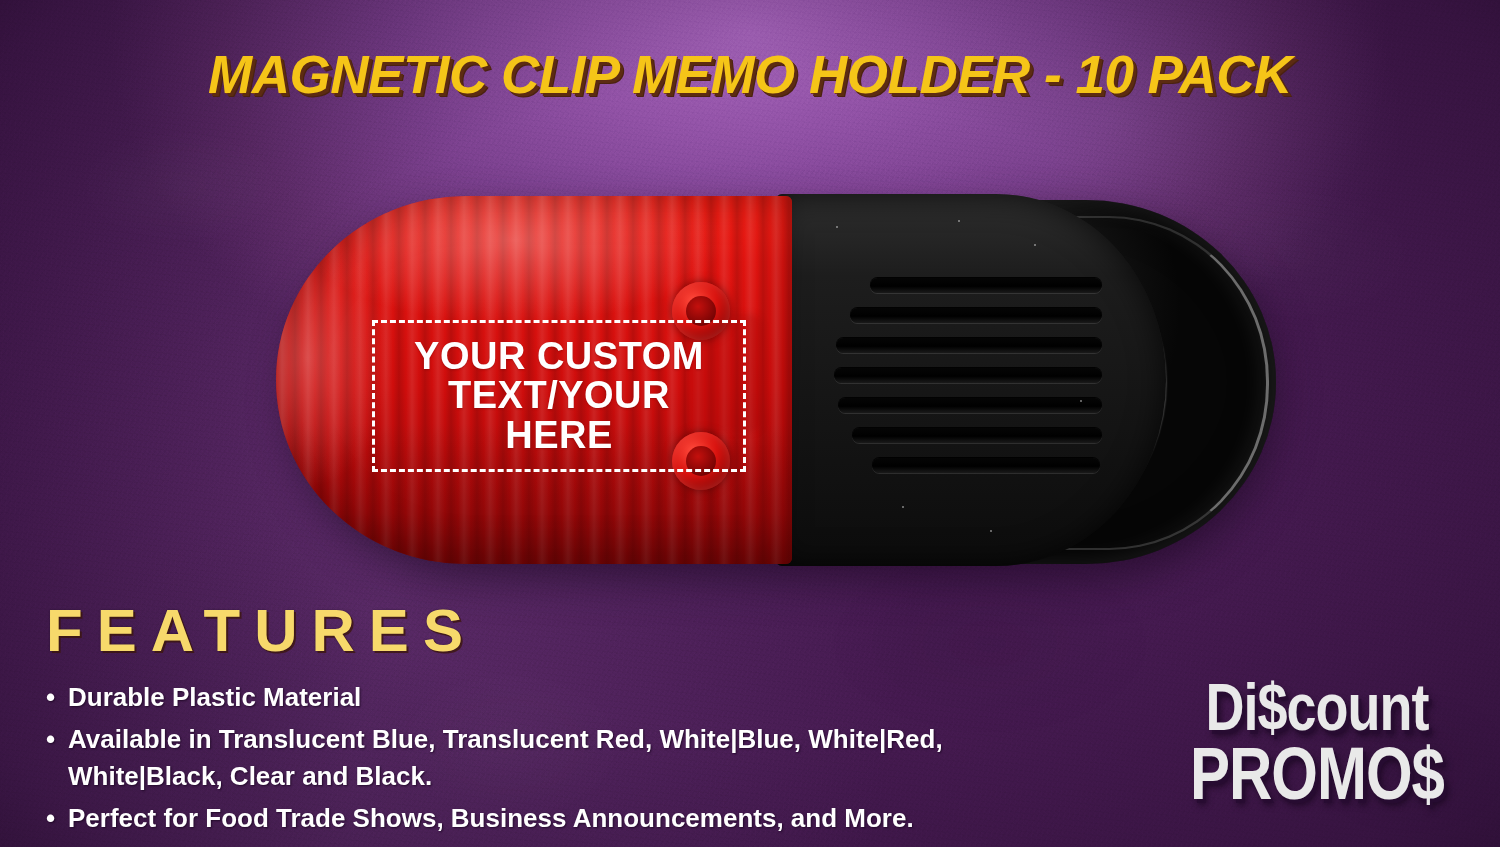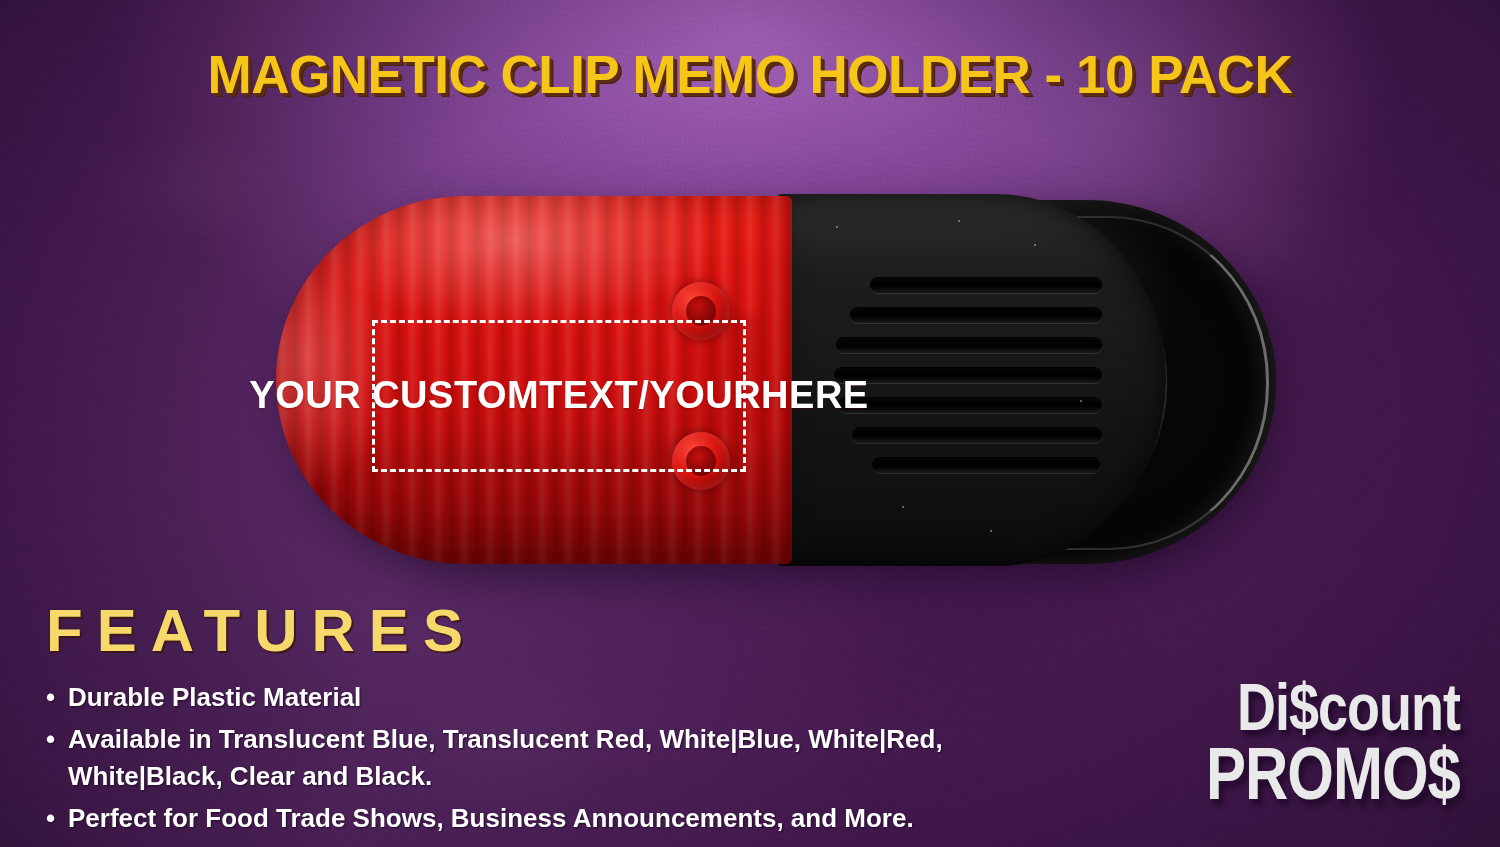--- a/index.html
+++ b/index.html
@@ -77,20 +77,21 @@
     font-weight: 700;
     letter-spacing: -0.5px;
     color: #F5C518;
     text-shadow:
        3px 3px 0 #5c2b12,
        4px 4px 0 #4a2210,
        1px 1px 0 #7a3a18;
     white-space: nowrap;
     font-stretch: condensed;
     transform: scaleX(1.0);
+    font-style: italic;
   }
   .subtitle {
     margin: 9px 0 0 0;
     font-size: 31px;
     font-weight: 400;
     color: #ffffff;
     text-shadow: 1px 1px 3px rgba(30,5,40,.6);
     letter-spacing: .2px;
   }
 
@@ -268,21 +269,21 @@
   
   .imprint {
     position: absolute;
     left: 372px;
     top: 320px;
     width: 374px;
     height: 152px;
     border: 3px dashed #ffffff;
     box-sizing: border-box;
     display: flex;
-    flex-direction: row;
+    flex-direction: column;
     align-items: center;
     justify-content: center;
     z-index: 5;
     line-height: 1.04;
   }
   .imprint-line {
     color: #ffffff;
     font-weight: 700;
     font-size: 38px;
     letter-spacing: .5px;
@@ -326,24 +327,24 @@
     content: "•";
     position: absolute;
     left: 0;
     top: 0;
     color: #ffffff;
   }
 
   
   .brand {
     position: absolute;
-    right: 40px;
+    right: 56px;
     bottom: 36px;
     z-index: 6;
-    text-align: right;
+    text-align: center;
     line-height: .98;
   }
   .brand-top, .brand-bottom {
     color: #e9e9e9;
     font-weight: 700;
     text-shadow:
       3px 3px 0 rgba(40,12,50,.85),
       4px 5px 6px rgba(20,4,26,.7);
     letter-spacing: -1px;
   }

